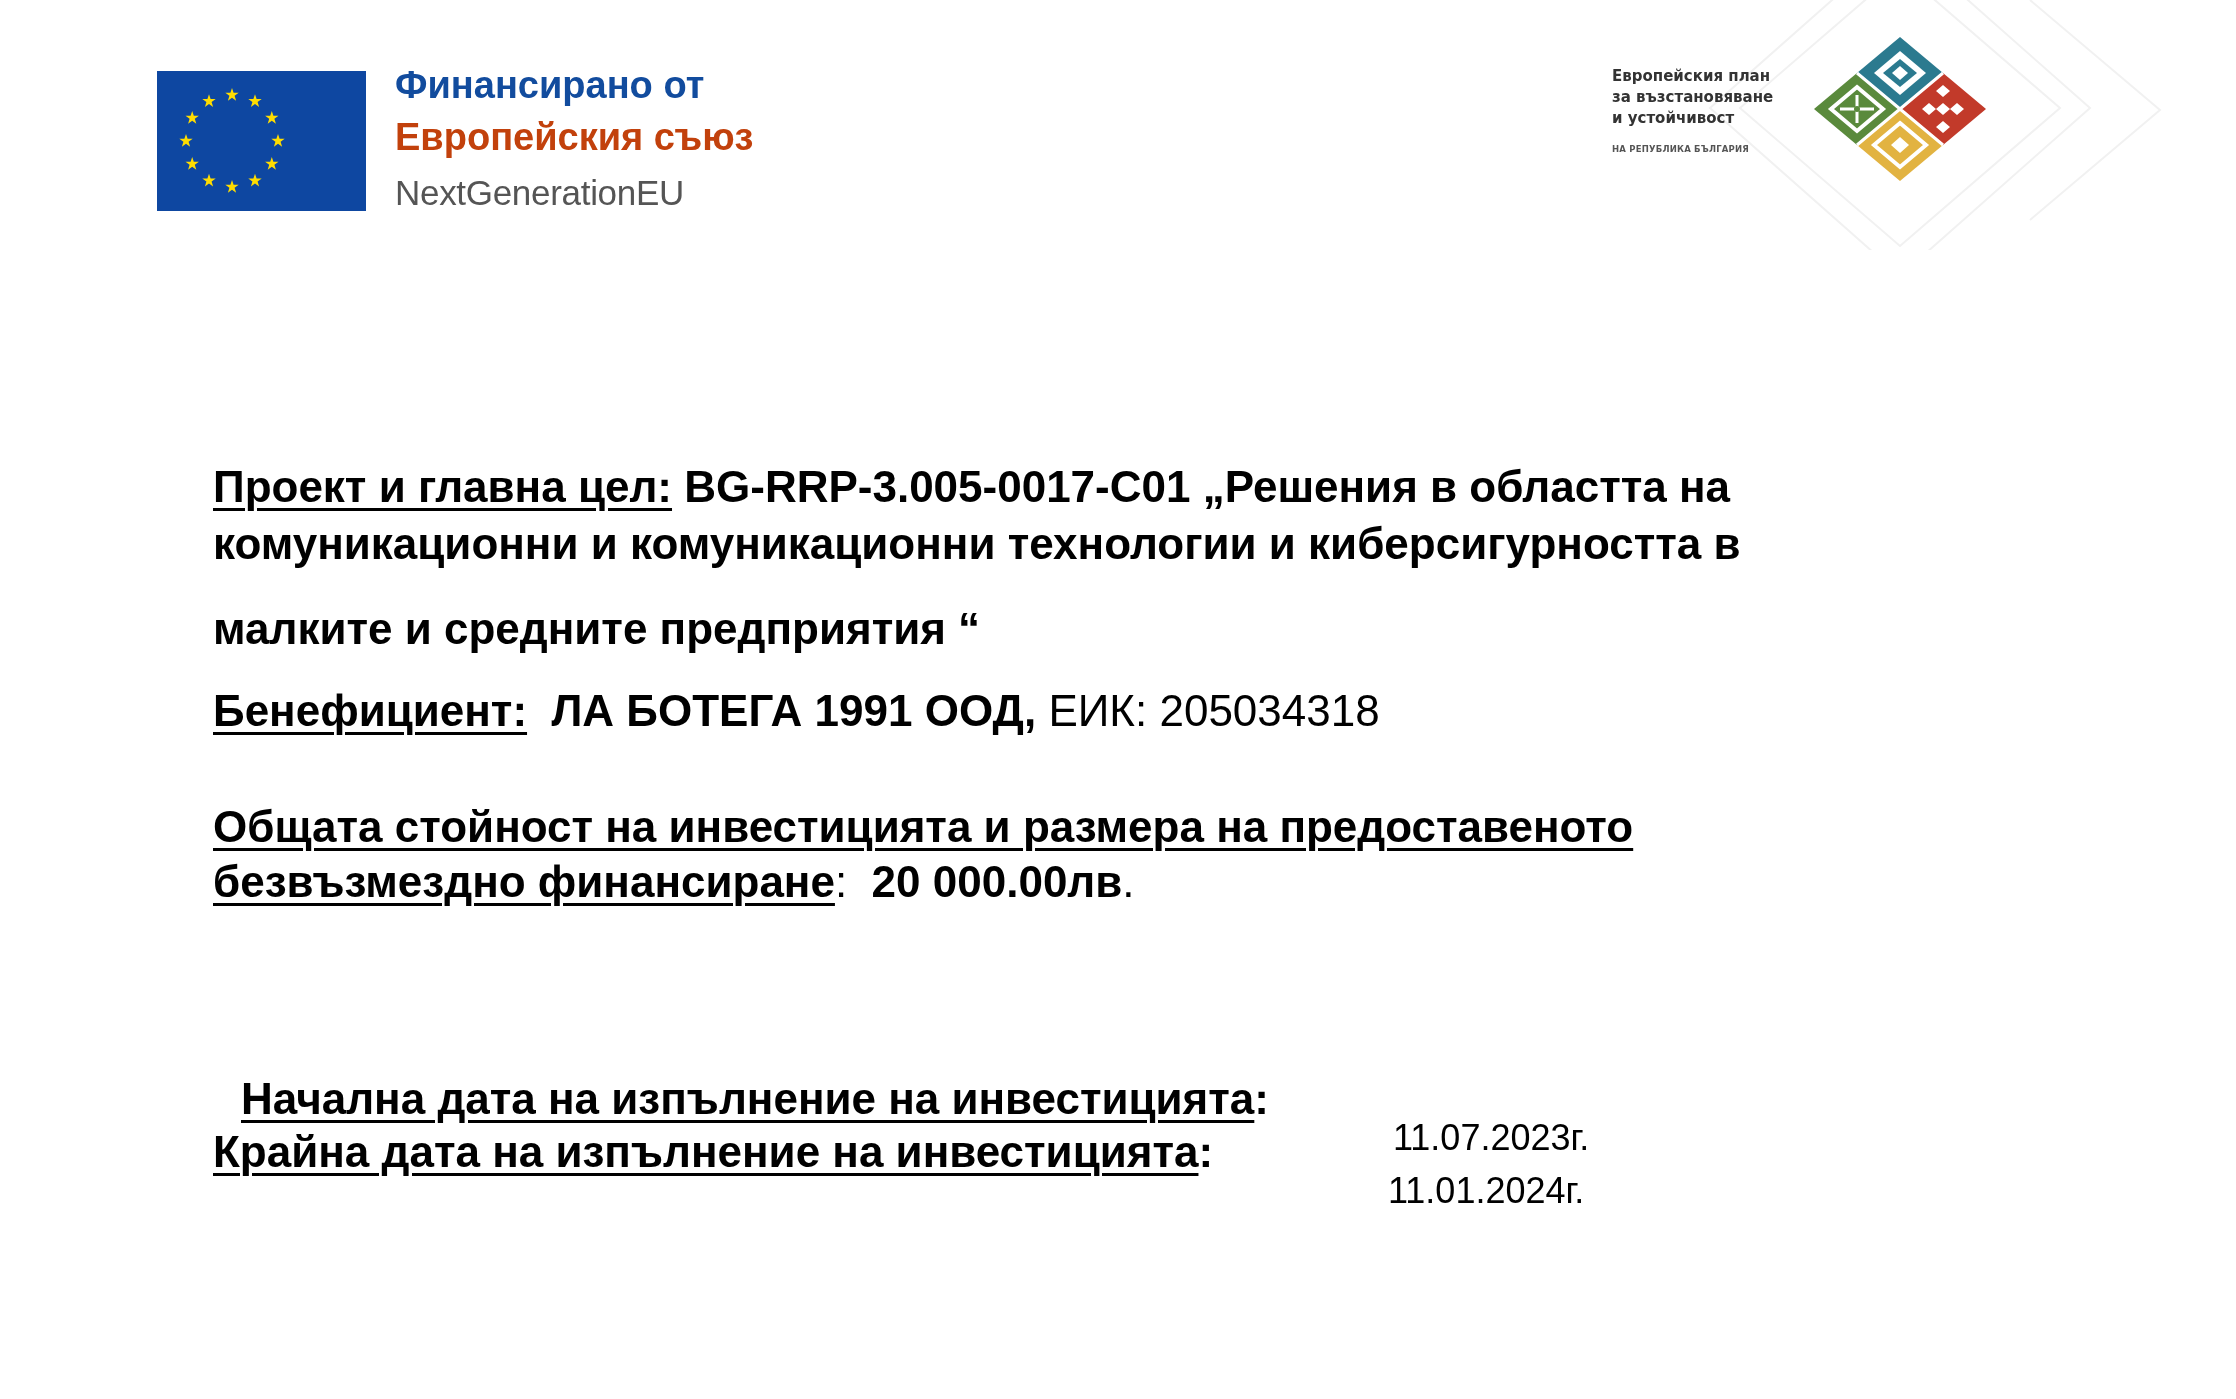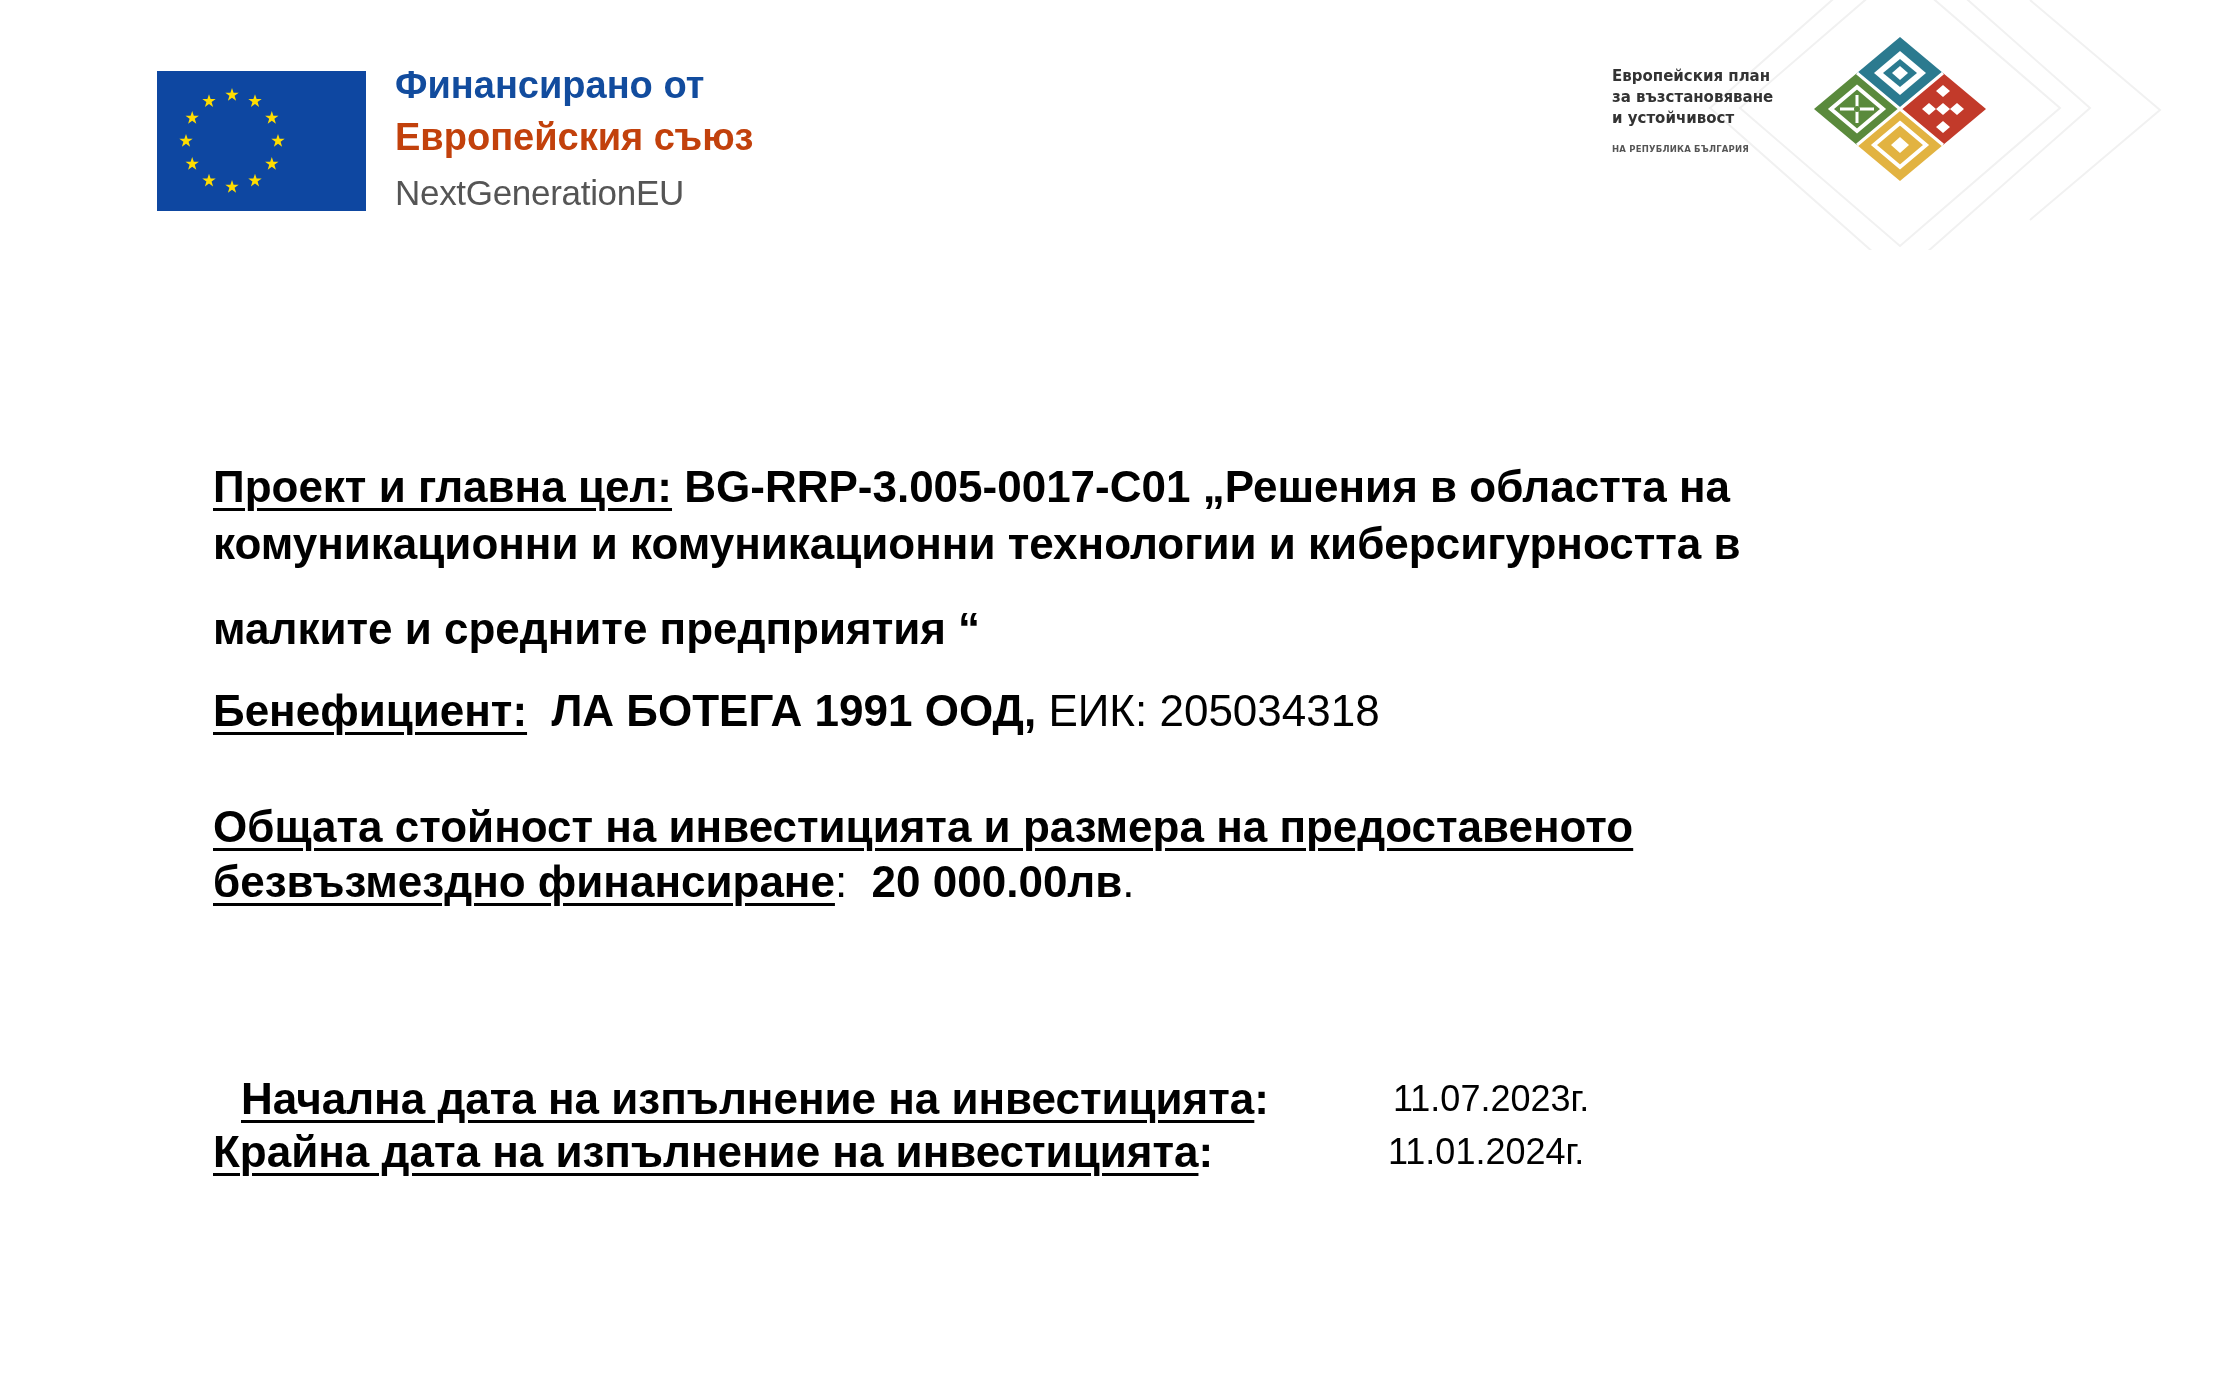--- a/index.html
+++ b/index.html
@@ -27,21 +27,21 @@
   .u { text-decoration: underline; text-decoration-thickness: 3px; text-underline-offset: 6px; }
   .reg { font-weight: normal; }
   #s1-l1 { top: 458px; }
   #s1-l2 { top: 515px; }
   #s1-l3 { top: 600px; text-align: right; }
   #s2-l1 { top: 682px; }
   #s3-l1 { top: 798px; }
   #s3-l2 { top: 853px; }
   #d1 { top: 1070px; margin-left: 28px; }
   #d2 { top: 1123px; }
-  .date-val { position: absolute; white-space: nowrap; font-size: 36px; font-weight: normal; line-height: 57px; }
+  .date-val { position: absolute; white-space: nowrap; font-size: 36px; font-weight: normal; line-height: 57px; margin-top: 39px; }
   #d1-val { left: 1393px; top: 1070px; }
   #d2-val { left: 1388px; top: 1123px; }
 </style>
 </head>
 <body>
 
 <div id="bg-pattern" class="abs">
   <svg width="536" height="250" viewBox="0 0 536 250">
     <g fill="none" stroke="#f1f1f1" stroke-width="2">
       <path d="M200 -60 L390 108 L200 276 L10 108 Z"></path>

